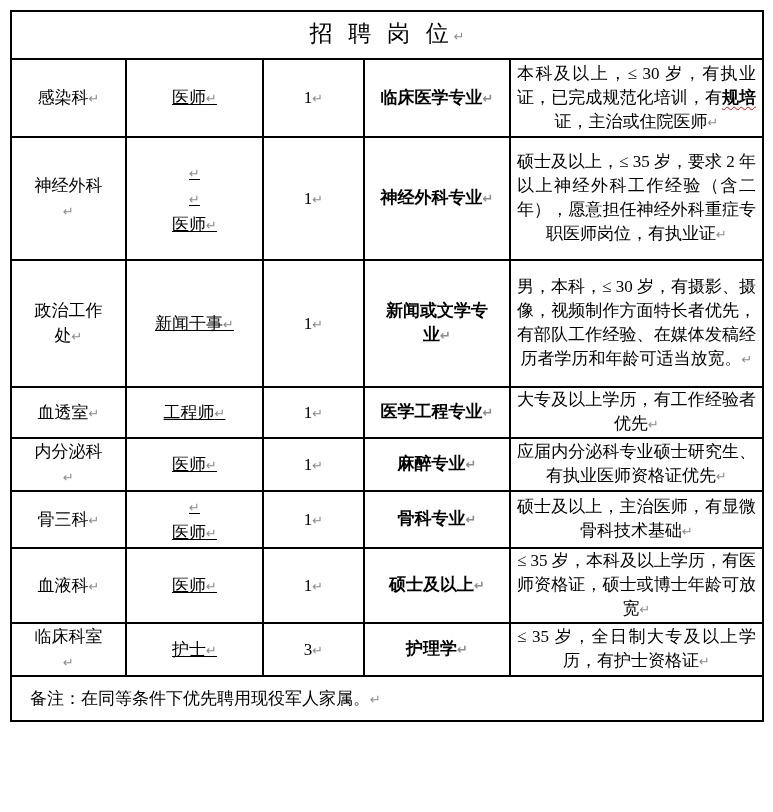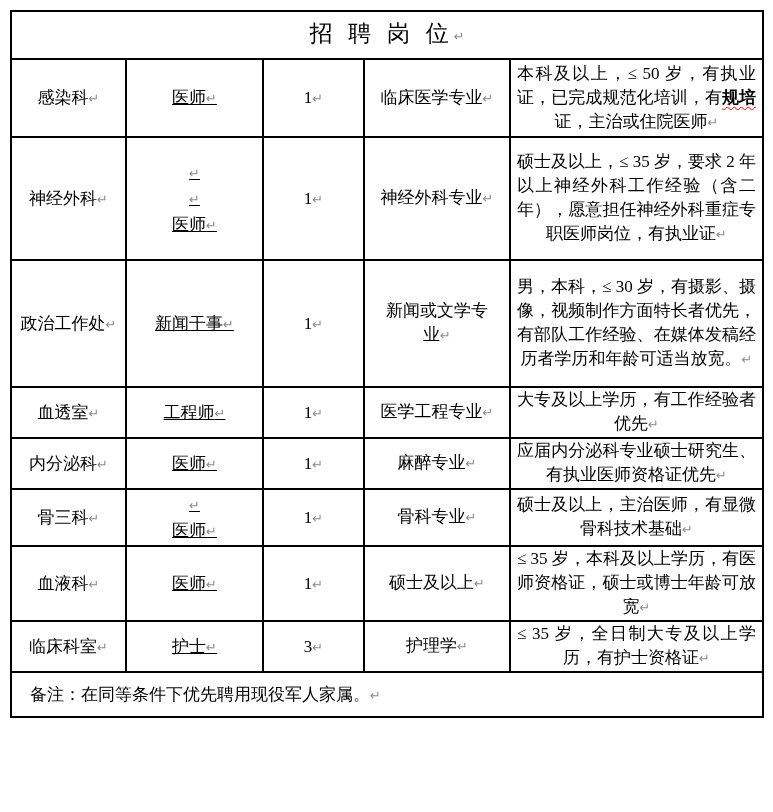--- a/index.html
+++ b/index.html
@@ -23,24 +23,24 @@
     vertical-align:middle;
     color:#000000;
     overflow:hidden;
   }
   td.title-cell{
     font-size:23px;
     letter-spacing:5px;
     line-height:43px;
   }
   td.hd{font-size:17px;}
-  td.dept{padding:0 8px;line-height:25px;}
+  td.dept{padding:0 21px;line-height:25px;}
   td.pos{padding:0 6px;text-decoration:underline;}
   td.cnt{}
-  td.major{padding:0 14px;line-height:24px;}
+  td.major{padding:0 14px;line-height:24px;font-weight:bold;}
   td.req{
     padding:0 6px;
     line-height:24px;
     text-align:justify;
     text-align-last:center;
   }
   td.note{
     text-align:left;
     padding:0 6px 0 18px;
     font-size:17px;
@@ -80,21 +80,21 @@
         <span>招 聘 岗 位</span><span class="crlf">↵</span>
       </td>
     </tr>
 
 
     <tr style="height:78px">
       <td class="dept"><span>感染科</span><span class="crlf">↵</span></td>
       <td class="pos"><span>医师</span><span class="crlf">↵</span></td>
       <td class="cnt"><span>1</span><span class="crlf">↵</span></td>
       <td class="major"><span>临床医学专业</span><span class="crlf">↵</span></td>
-      <td class="req"><span>本科及以上，≤ 50 岁，有执业证，已完成规范化培训，有</span><span class="misspell">规培</span><span>证，主治或住院医师</span><span class="crlf">↵</span></td>
+      <td class="req"><span>本科及以上，≤ 30 岁，有执业证，已完成规范化培训，有</span><span class="misspell">规培</span><span>证，主治或住院医师</span><span class="crlf">↵</span></td>
     </tr>
 
     <tr style="height:123px">
       <td class="dept"><span>神经外科</span><span class="crlf">↵</span></td>
       <td class="pos">
         <div class="pline"><span class="crlf">↵</span></div>
         <div class="pline"><span class="crlf">↵</span></div>
         <div class="pline"><span>医师</span><span class="crlf">↵</span></div>
       </td>
       <td class="cnt"><span>1</span><span class="crlf">↵</span></td>

